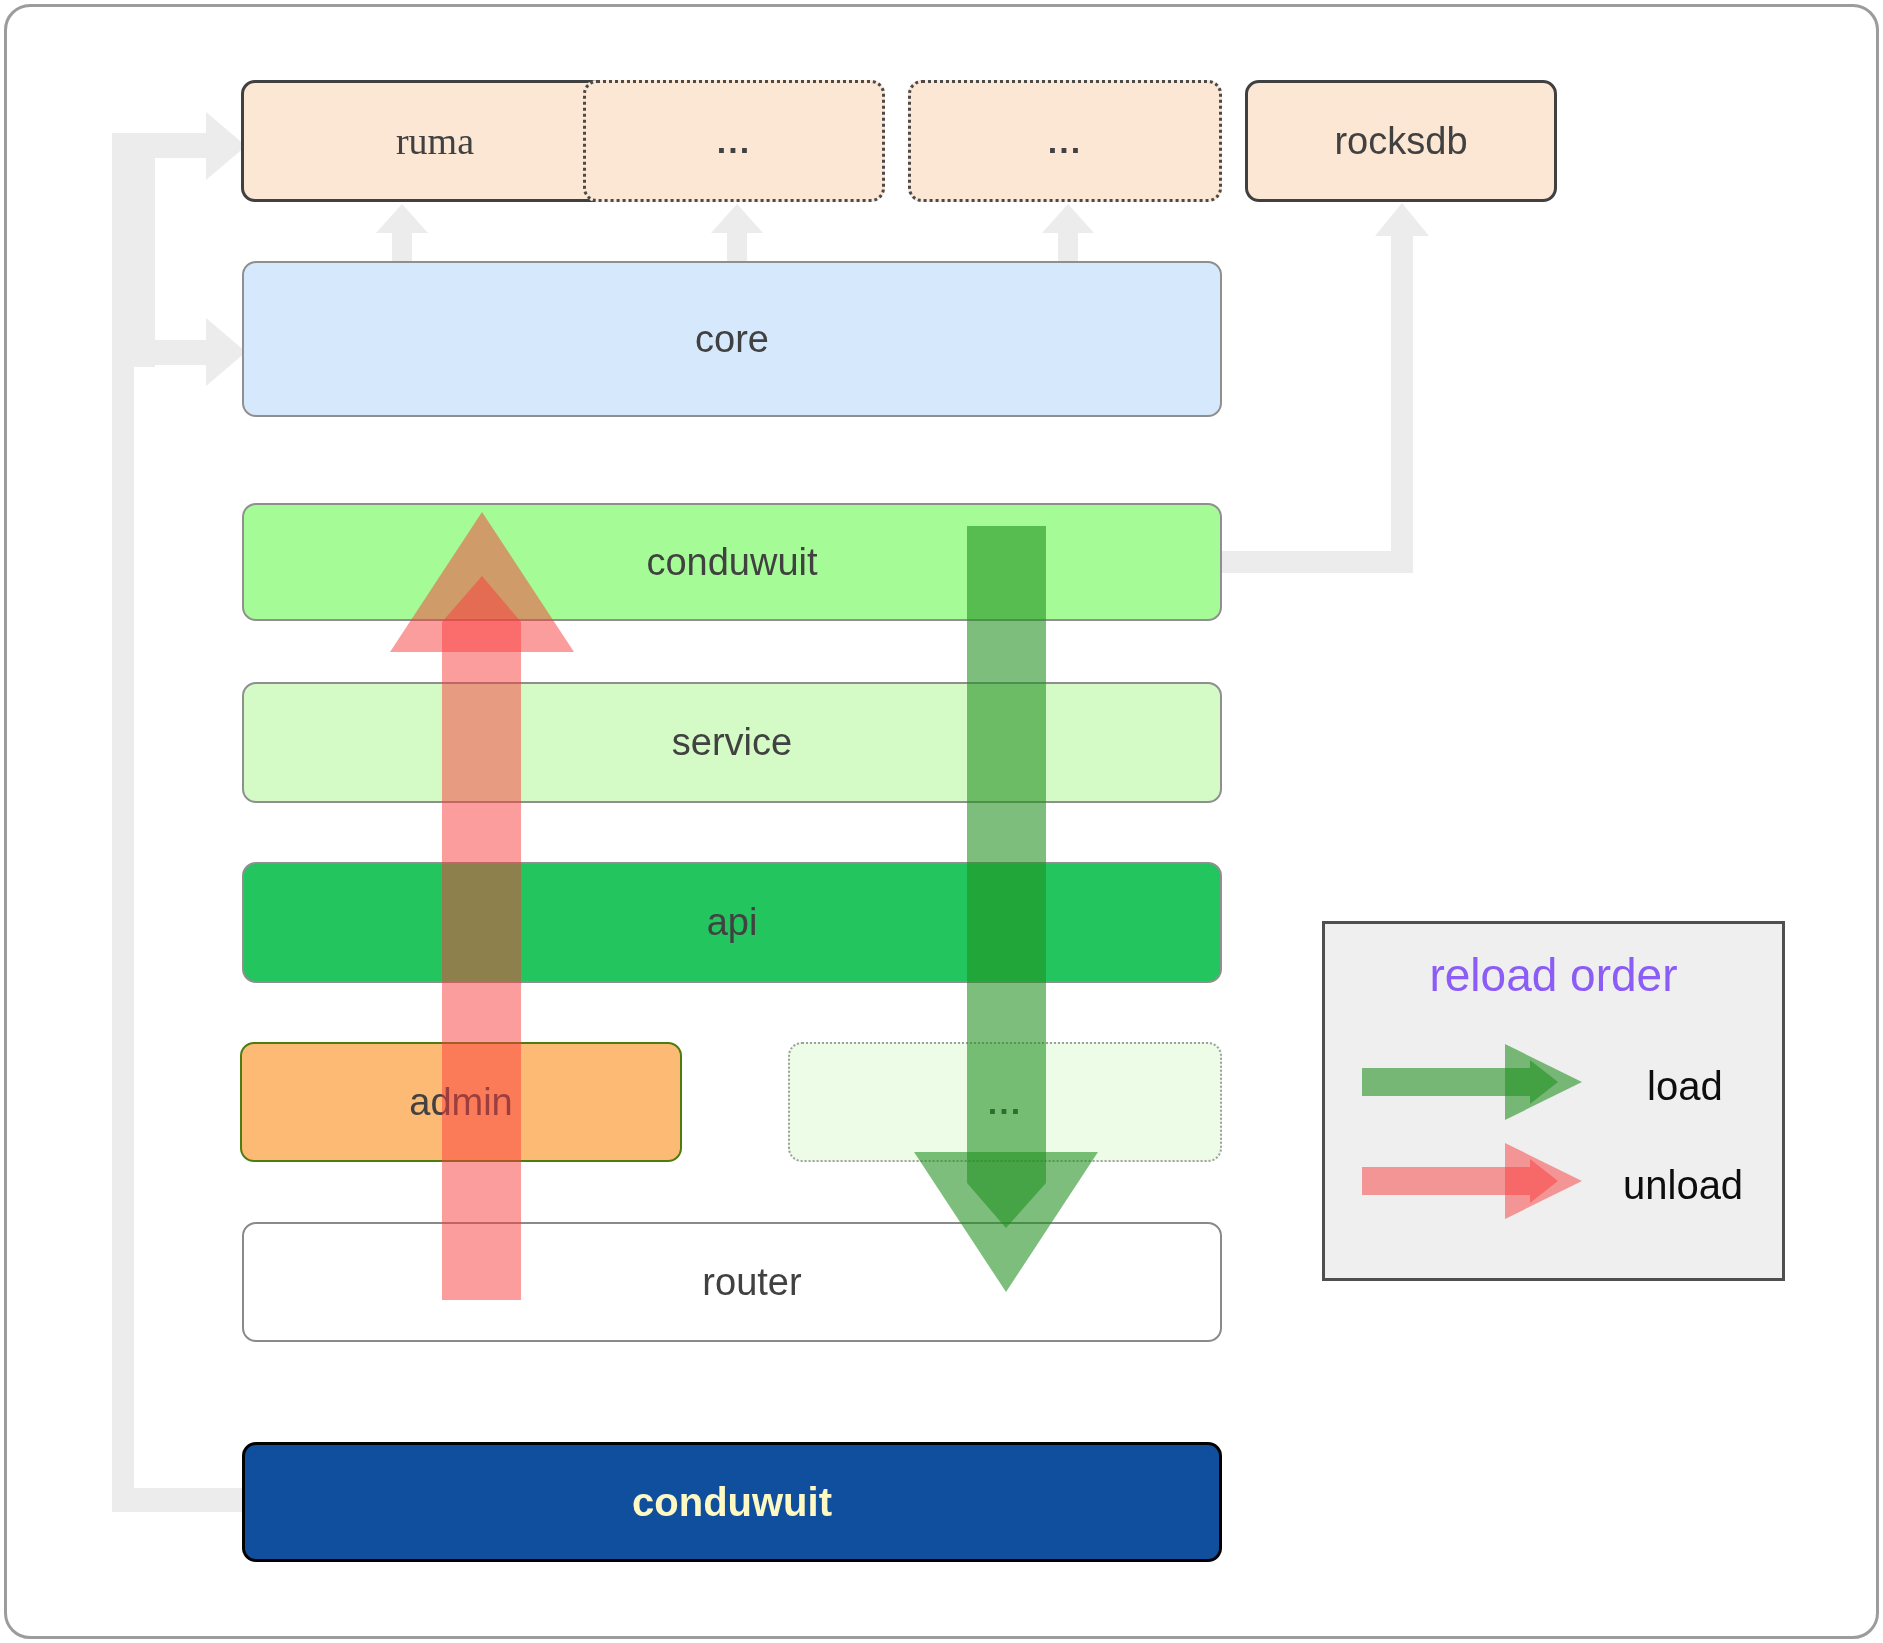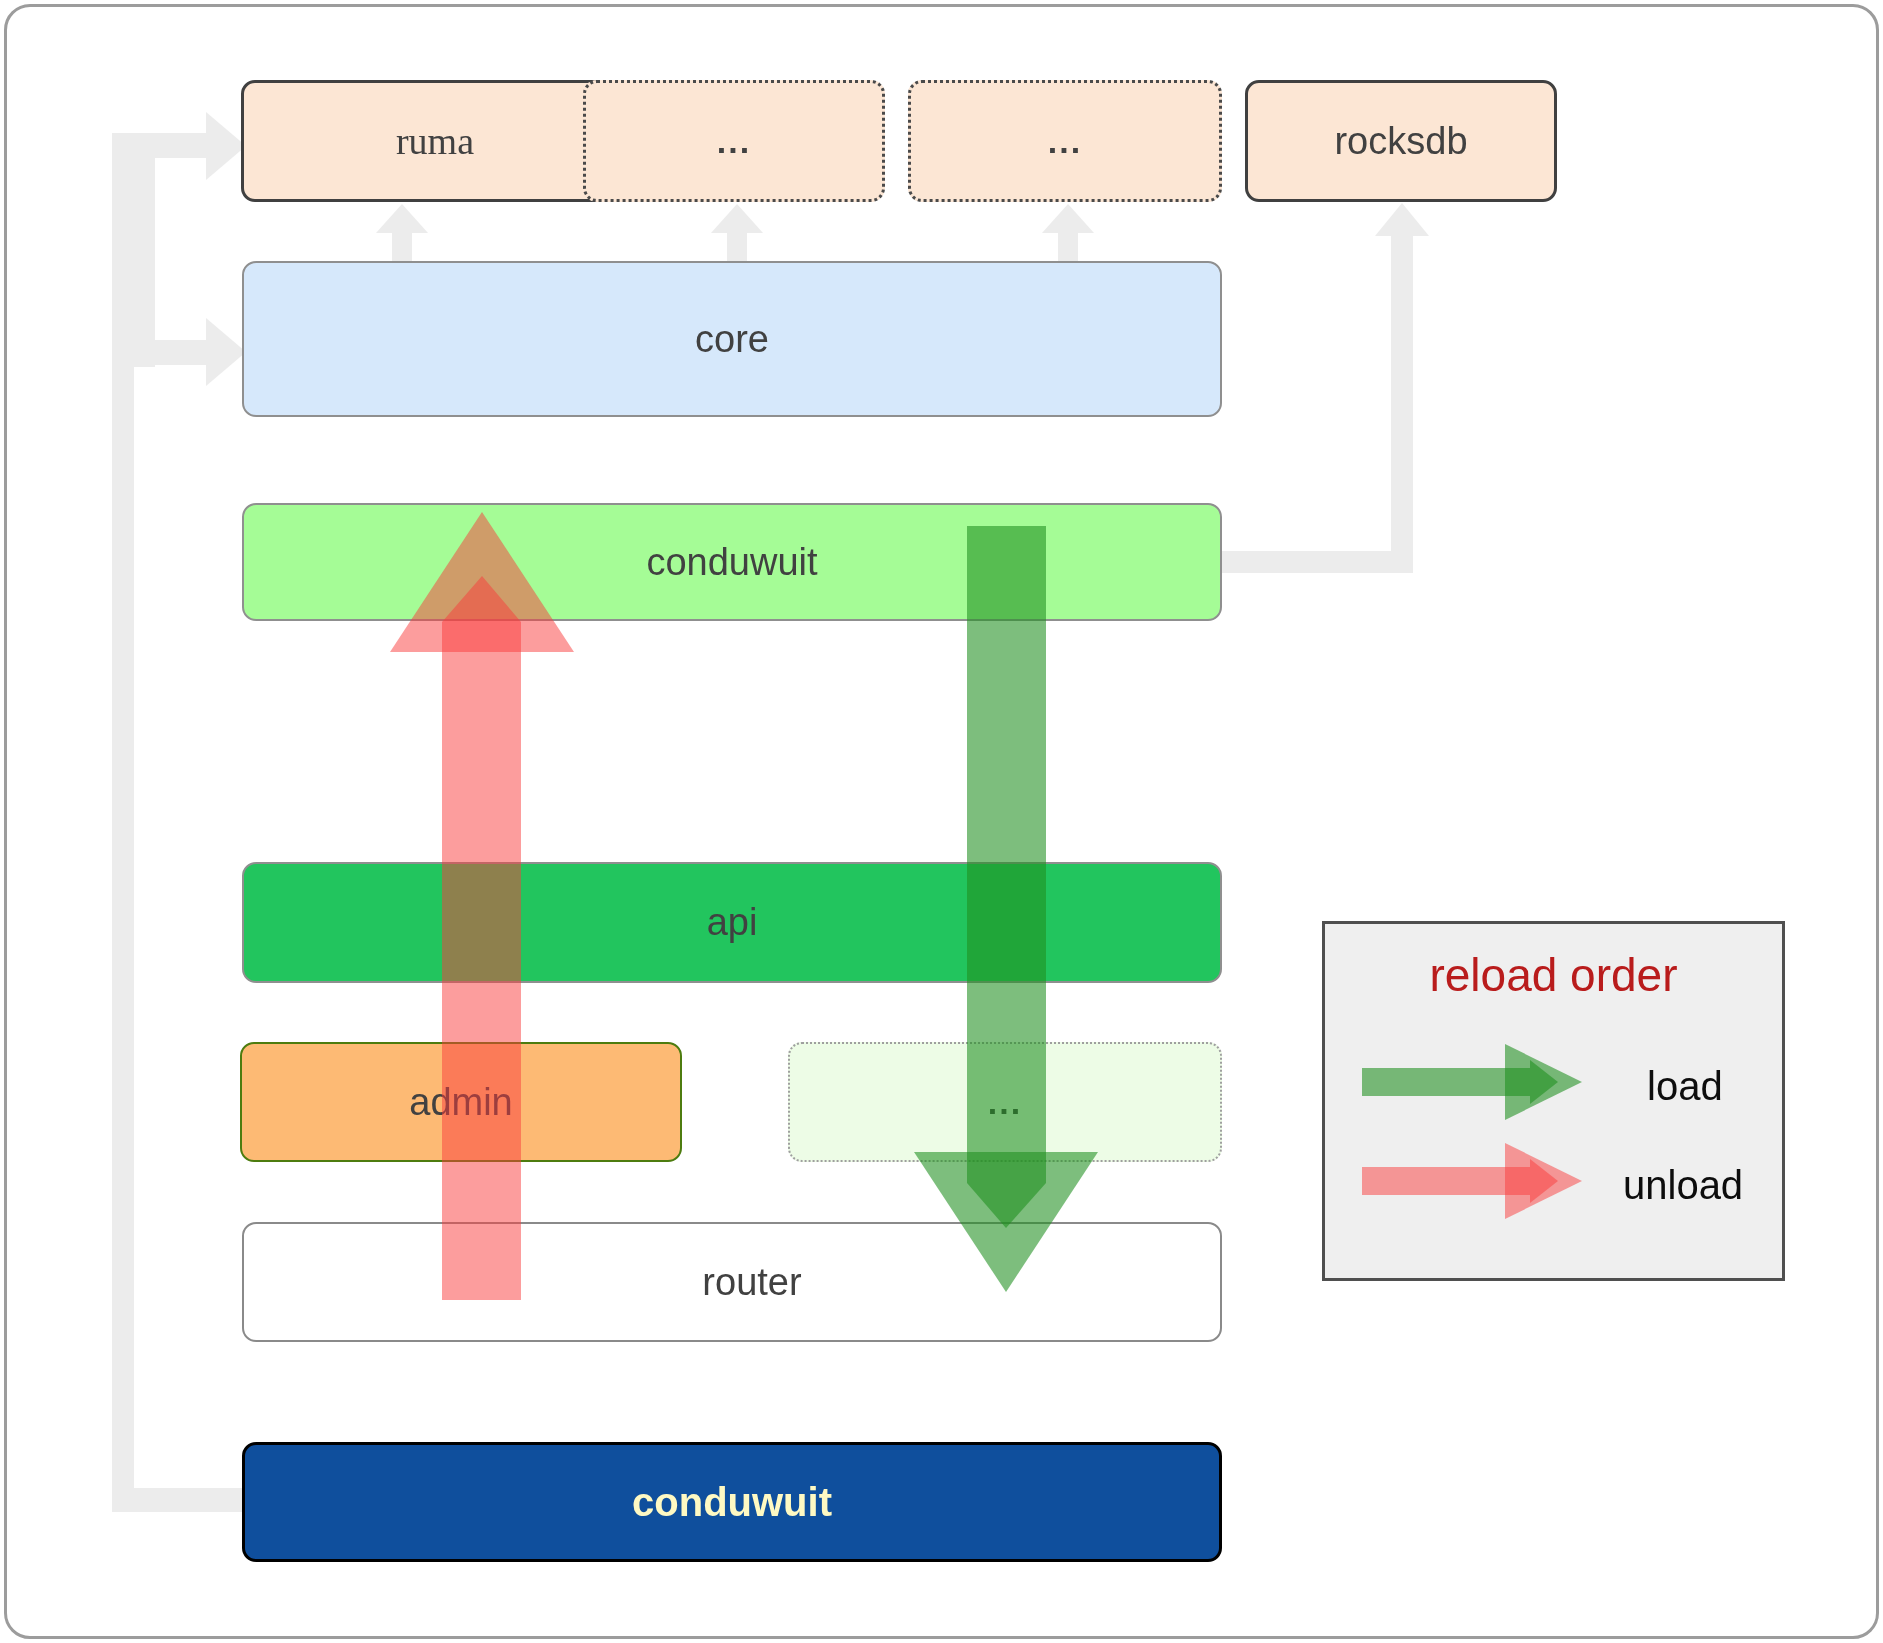--- a/index.html
+++ b/index.html
@@ -39,21 +39,21 @@
   .ellipsis-label{font-weight:700;font-size:34px;letter-spacing:2px;}
 
   .legend{
     position:absolute;left:1322px;top:921px;width:463px;height:360px;
     box-sizing:border-box;
     background:#efefef;border:3px solid #4f4f4f;
     z-index:2;
   }
   .legend-title{
     position:absolute;left:0;top:24px;width:100%;
-    text-align:center;font-size:46px;color:#b91c1c;
+    text-align:center;font-size:46px;color:#8b5cf6;
   }
   .legend-label{
     position:absolute;font-size:40px;color:#0d0d0d;z-index:2;
   }
   .legend-label.load{left:298px;top:140px;margin-left:24px;}
   .legend-label.unload{left:298px;top:239px;}
 </style>
 </head>
 <body>
 
@@ -106,20 +106,23 @@
   </div>
 
   <div class="node blue" style="left:242px;top:261px;width:980px;height:156px;">
     <span>core</span>
   </div>
 
   <div class="node green-bright" style="left:242px;top:503px;width:980px;height:118px;">
     <span>conduwuit</span>
   </div>
 
+  <div class="node green-mid" style="left:242px;top:682px;width:980px;height:121px;">
+    <span>service</span>
+  </div>
 
   <div class="node green-light" style="left:242px;top:862px;width:980px;height:121px;">
     <span>api</span>
   </div>
 
   <div class="node green-faint" style="left:240px;top:1042px;width:442px;height:120px;">
     <span>admin</span>
   </div>
   <div class="node green-faint-dotted" style="left:788px;top:1042px;width:434px;height:120px;">
     <span class="ellipsis-label">...</span>

